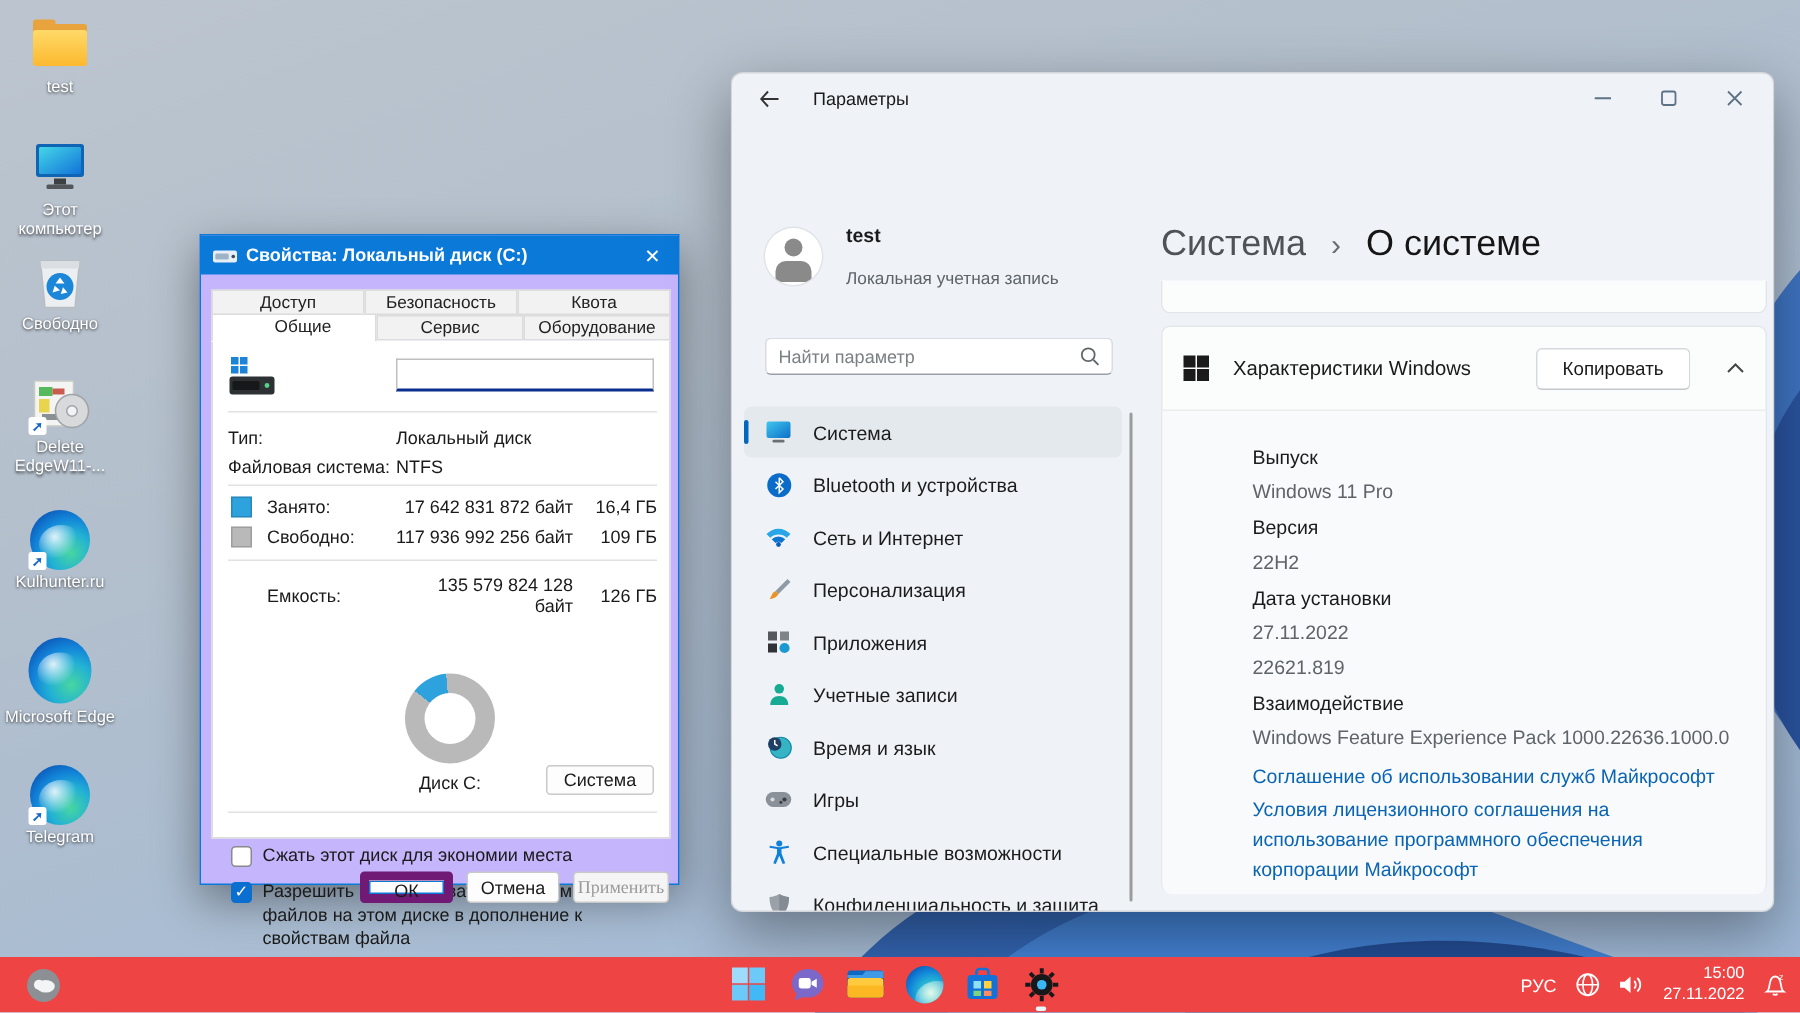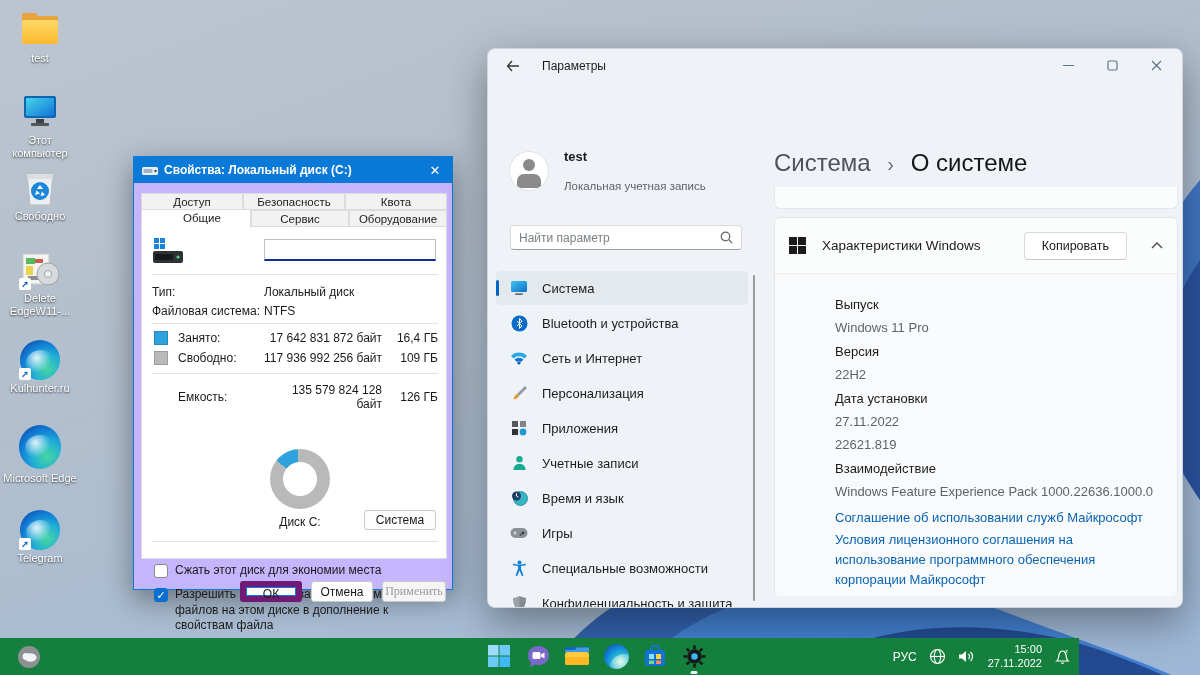--- a/index.html
+++ b/index.html
@@ -15,21 +15,21 @@
   .desk-icon .glyph { width:42px; height:40px; position:relative; display:flex; align-items:center; justify-content:center; }
   .desk-icon .lbl { font-size:11px; color:#fff; text-align:center; line-height:1.15; text-shadow:0 1px 2px rgba(0,0,0,.75); max-width:74px; }
   .folder-back { position:absolute; left:3px; top:6px; width:36px; height:27px; background:#e8a33d; border-radius:2px; }
   .folder-tab  { position:absolute; left:3px; top:3px; width:15px; height:8px; background:#e8a33d; border-radius:2px 2px 0 0; }
   .folder-front{ position:absolute; left:3px; top:10px; width:36px; height:24px; background:linear-gradient(180deg,#ffd968,#fcb930); border-radius:2px; }
   .shortcut-arrow { position:absolute; left:0px; bottom:0px; width:12px; height:12px; background:#fff; border-radius:2px; display:flex; align-items:center; justify-content:center; font-size:9px; color:#1467c8; font-weight:bold; }
   .edge-ball { width:40px; height:40px; border-radius:50%; background:radial-gradient(circle at 68% 72%,#47d6a0 0%,#22b1d4 35%,#1283d8 60%,#0d59b8 82%,#0f448f 100%); position:relative; overflow:hidden; }
   .edge-ball::after { content:""; position:absolute; left:6px; top:10px; width:30px; height:26px; border-radius:50%; background:radial-gradient(circle at 35% 30%,rgba(255,255,255,.85),rgba(255,255,255,0) 55%); }
 
   
-  #taskbar { position:absolute; left:0; top:638px; width:1079px; height:37px; background:#15803d; display:flex; align-items:center; }
+  #taskbar { position:absolute; left:0; top:638px; width:1200px; height:37px; background:#ef4444; display:flex; align-items:center; }
   .tb-icon { width:26px; height:26px; display:flex; align-items:center; justify-content:center; position:relative; cursor:pointer; }
   #tb-center { position:absolute; left:486px; top:5px; display:flex; gap:13px; }
   .tb-active-dash { position:absolute; left:50%; transform:translateX(-50%); bottom:-5px; width:7px; height:3px; border-radius:2px; background:#e8f6ff; }
   #tray { position:absolute; right:8px; top:0; height:37px; display:flex; align-items:center; gap:12px; color:#fff; }
   #tray .lang { font-size:12px; }
   #tray .clock { font-size:11px; text-align:right; line-height:1.25; }
 
   
   #propdlg { position:absolute; left:133px; top:156px; width:320px; height:434px; background:#c4b5fd; border:1px solid #0b79d7; box-shadow:0 10px 28px rgba(0,0,0,.4); font-size:12px; color:#1a1a1a; }
   #propdlg .titlebar { height:26px; background:#0b79d7; display:flex; align-items:center; padding:0 8px; color:#fff; gap:6px; }

